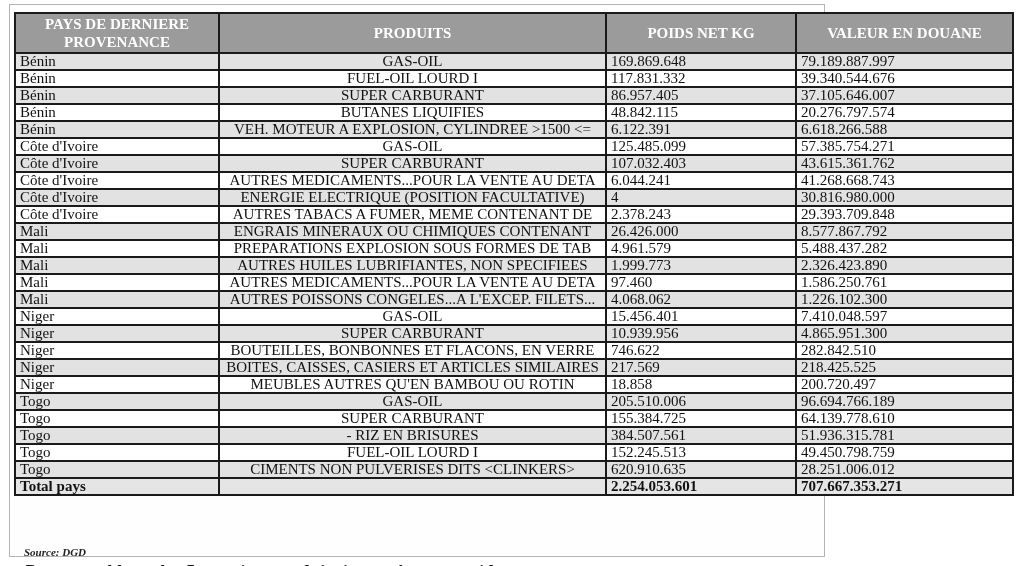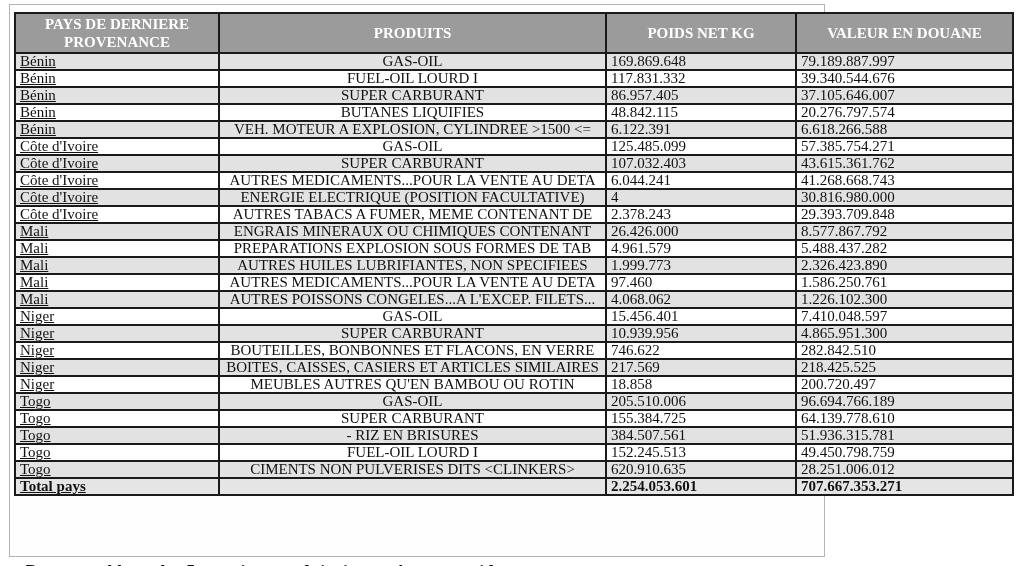--- a/index.html
+++ b/index.html
@@ -31,21 +31,21 @@
     padding:1px 2px;height:36px;box-sizing:border-box;
   }
   table.data td{
     border:2px solid var(--border);
     font-size:15px;line-height:15px;height:15px;
     padding:0 4px;box-sizing:content-box;
     overflow:hidden;white-space:nowrap;vertical-align:middle;
   }
   tbody tr:nth-child(odd) td{background:var(--row-shaded);}
   tbody tr:nth-child(even) td{background:#ffffff;}
-  td.c-pays{text-align:left;text-decoration:underline;}
+  td.c-pays{text-align:left;}
   td.c-produit{text-align:center;}
   td.c-poids,td.c-valeur{text-align:left;}
   tfoot td{
     background:#e5e5e5;font-weight:bold;font-size:15.5px;
     height:19px;line-height:19px;
   }
   .caption{
     position:absolute;left:14px;top:516px;width:980px;
     font-size:19px;font-weight:bold;font-style:italic;color:#151515;margin-top:40px;
   }
@@ -253,13 +253,14 @@
       <tr>
         <td class="c-pays">Total pays</td>
         <td class="c-produit"></td>
         <td class="c-poids">2.254.053.601</td>
         <td class="c-valeur">707.667.353.271</td>
       </tr>
     </tfoot>
   </table>
 
   <div class="caption">Dans ce tableau, les 5 premiers produits importés par corridor</div>
+  <div class="source">Source: DGD</div>
 </div>
 
 </body></html>

